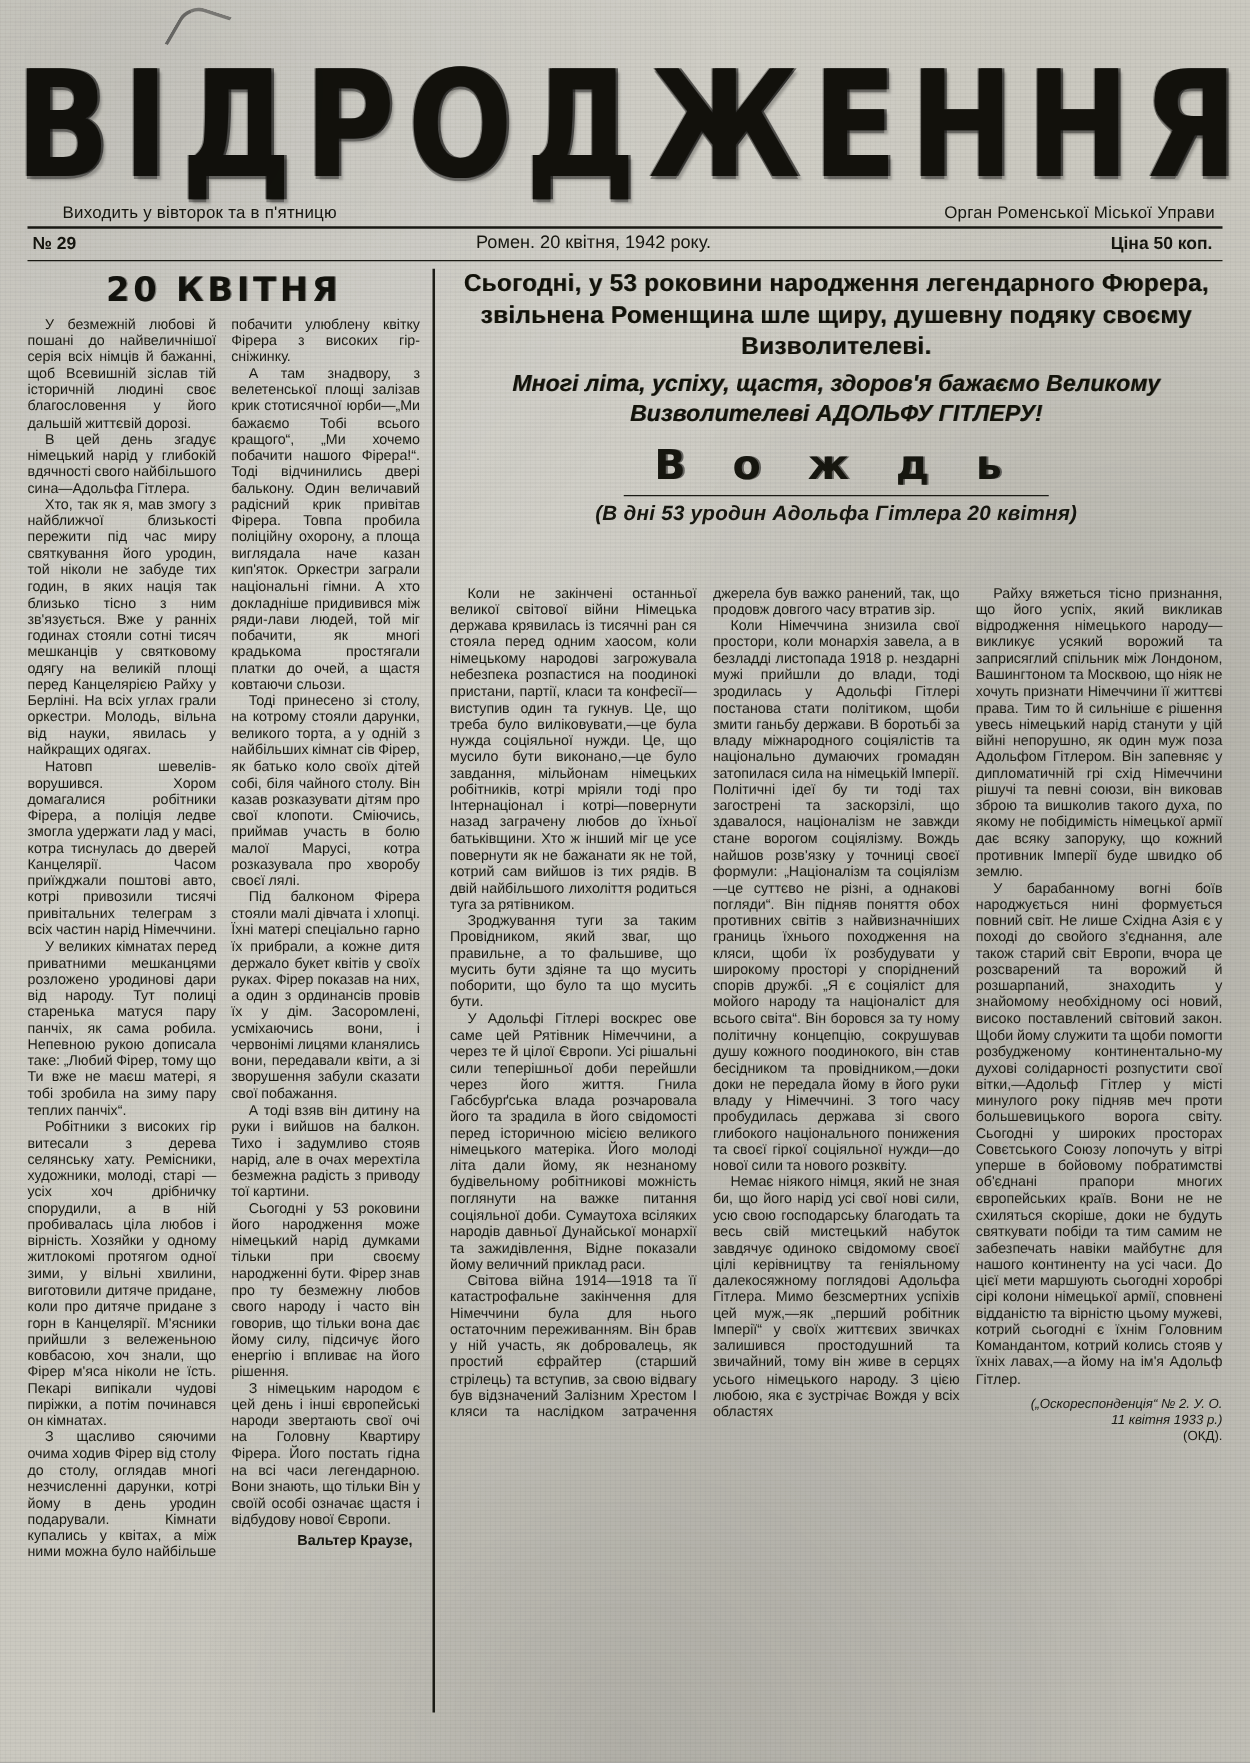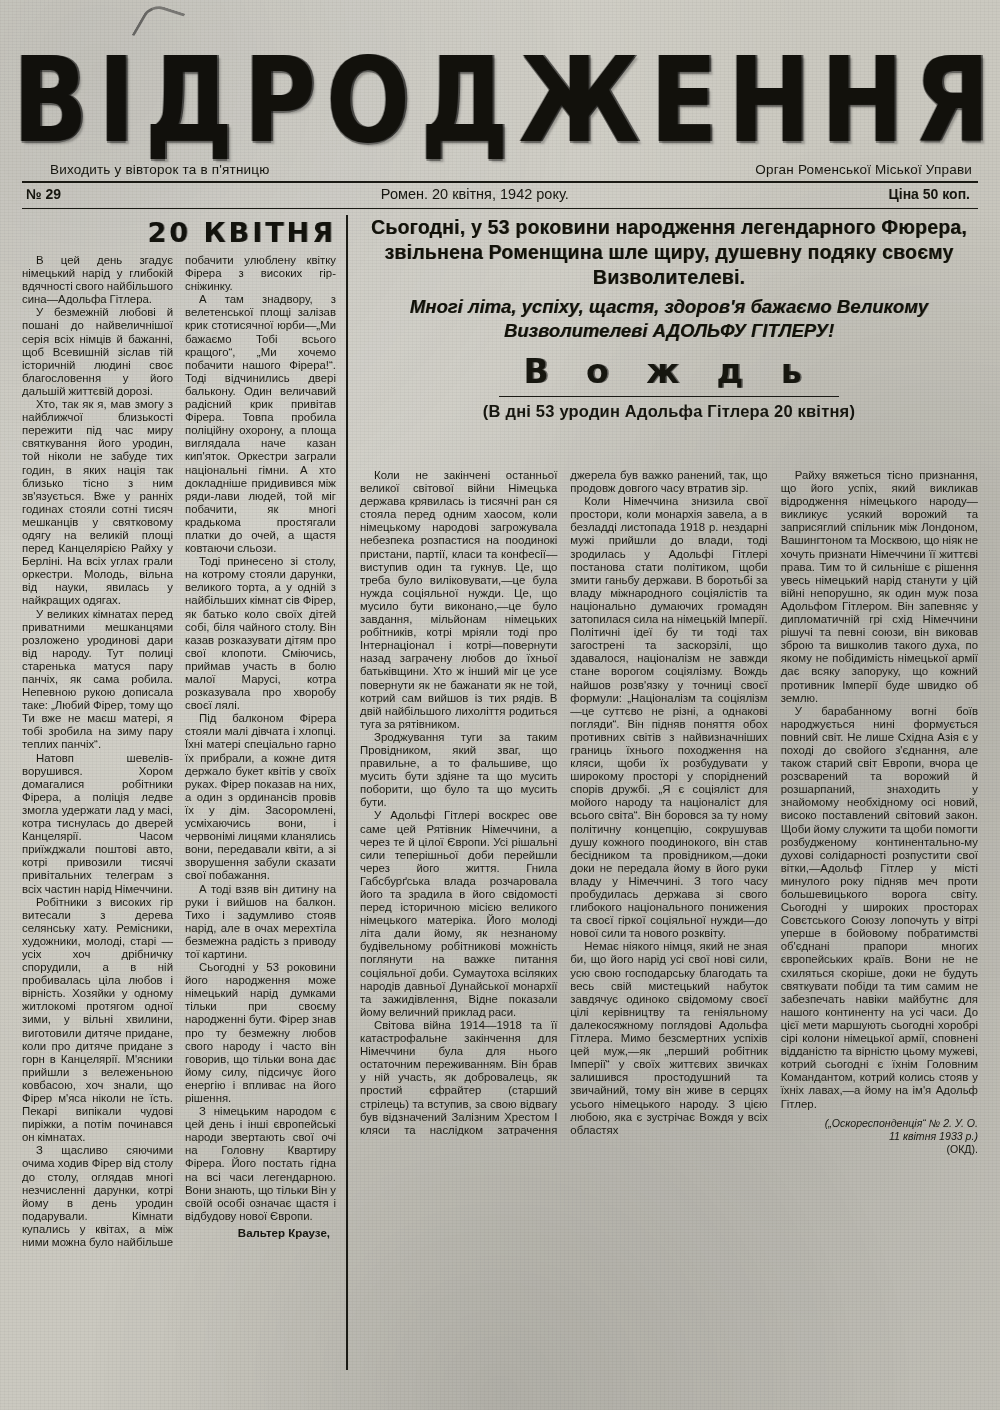--- a/index.html
+++ b/index.html
@@ -105,21 +105,21 @@
     padding-right: 10px;
     border-right: 2px solid #1b1b15;
     box-sizing: border-box;
   }
   .col-right {
     flex: 1;
     padding-left: 12px;
     box-sizing: border-box;
   }
   .date-head {
-    text-align: right;
+    text-align: center;
     font-family: "DejaVu Sans", sans-serif;
     font-weight: 700;
     font-size: 27px;
     letter-spacing: 3px;
     margin: 2px 0 6px 0;
     color: #13130d;
     text-shadow: 1px 0 0 rgba(0,0,0,.4);
   }
   .two-col {
     column-count: 2;
@@ -168,20 +168,21 @@
     text-align: center;
     font-family: "DejaVu Sans", sans-serif;
     font-weight: 700;
     font-size: 33px;
     letter-spacing: 13px;
     margin: 9px 0 2px 0;
     text-shadow: 1.5px 0 0 rgba(0,0,0,.5);
   }
   .vozhd-sub {
     text-align: center;
+    font-style: italic;
     font-weight: 700;
     font-size: 16.5px;
     margin: 4px 0 5px 0;
     letter-spacing: .2px;
   }
   .three-col {
     column-count: 3;
     column-gap: 13px;
     margin-top: 48px;
   }
@@ -219,25 +220,25 @@
     <span class="center">Ромен. 20 квітня, 1942 року.</span>
     <span>Ціна 50 коп.</span>
   </div>
   <div class="rule thin"></div>
 
   <div class="content">
 
     <div class="col-left">
       <div class="date-head">20 КВІТНЯ</div>
       <div class="two-col">
+        <p class="jt">У безмежній любові й пошані до найвеличнішої серія всіх німців й бажанні, щоб Всевишній зіслав тій історичній людині своє благословення у його дальшій життєвій дорозі.</p>
         <p class="jt">В цей день згадує німецький нарід у глибокій вдячності свого найбільшого сина—Адольфа Гітлера.</p>
-        <p class="jt">У безмежній любові й пошані до найвеличнішої серія всіх німців й бажанні, щоб Всевишній зіслав тій історичній людині своє благословення у його дальшій життєвій дорозі.</p>
         <p class="jt">Хто, так як я, мав змогу з найближчої близькості пережити під час миру святкування його уродин, той ніколи не забуде тих годин, в яких нація так близько тісно з ним зв'язується. Вже у ранніх годинах стояли сотні тисяч мешканців у святковому одягу на великій площі перед Канцелярією Райху у Берліні. На всіх углах грали оркестри. Молодь, вільна від науки, явилась у найкращих одягах.</p>
+        <p class="jt">Натовп шевелів-ворушився. Хором домагалися робітники Фірера, а поліція ледве змогла удержати лад у масі, котра тиснулась до дверей Канцелярії. Часом приїжджали поштові авто, котрі привозили тисячі привітальних телеграм з всіх частин нарід Німеччини.</p>
         <p class="jt">У великих кімнатах перед приватними мешканцями розложено уродинові дари від народу. Тут полиці старенька матуся пару панчіх, як сама робила. Непевною рукою дописала таке: „Любий Фірер, тому що Ти вже не маєш матері, я тобі зробила на зиму пару теплих панчіх“.</p>
-        <p class="jt">Натовп шевелів-ворушився. Хором домагалися робітники Фірера, а поліція ледве змогла удержати лад у масі, котра тиснулась до дверей Канцелярії. Часом приїжджали поштові авто, котрі привозили тисячі привітальних телеграм з всіх частин нарід Німеччини.</p>
         <p class="jt">Робітники з високих гір витесали з дерева селянську хату. Ремісники, художники, молоді, старі — усіх хоч дрібничку спорудили, а в ній пробивалась ціла любов і вірність. Хозяйки у одному житлокомі протягом одної зими, у вільні хвилини, виготовили дитяче придане, коли про дитяче придане з горн в Канцелярії. М'ясники прийшли з вележеньною ковбасою, хоч знали, що Фірер м'яса ніколи не їсть. Пекарі випікали чудові пиріжки, а потім починався он кімнатах.</p>
         <p class="jt">З щасливо сяючими очима ходив Фірер від столу до столу, оглядав многі незчисленні дарунки, котрі йому в день уродин подарували. Кімнати купались у квітах, а між ними можна було найбільше побачити улюблену квітку Фірера з високих гір-сніжинку.</p>
         <p class="jt">А там знадвору, з велетенської площі залізав крик стотисячної юрби—„Ми бажаємо Тобі всього кращого“, „Ми хочемо побачити нашого Фірера!“. Тоді відчинились двері балькону. Один величавий радісний крик привітав Фірера. Товпа пробила поліційну охорону, а площа виглядала наче казан кип'яток. Оркестри заграли національні гімни. А хто докладніше придивився між ряди-лави людей, той міг побачити, як многі крадькома простягали платки до очей, а щастя ковтаючи сльози.</p>
         <p class="jt">Тоді принесено зі столу, на котрому стояли дарунки, великого торта, а у одній з найбільших кімнат сів Фірер, як батько коло своїх дітей собі, біля чайного столу. Він казав розказувати дітям про свої клопоти. Сміючись, приймав участь в болю малої Марусі, котра розказувала про хворобу своєї лялі.</p>
         <p class="jt">Під балконом Фірера стояли малі дівчата і хлопці. Їхні матері спеціально гарно їх прибрали, а кожне дитя держало букет квітів у своїх руках. Фірер показав на них, а один з ординансів провів їх у дім. Засоромлені, усміхаючись вони, і червонімі лицями кланялись вони, передавали квіти, а зі зворушення забули сказати свої побажання.</p>
         <p class="jt">А тоді взяв він дитину на руки і вийшов на балкон. Тихо і задумливо стояв нарід, але в очах мерехтіла безмежна радість з приводу тої картини.</p>
         <p class="jt">Сьогодні у 53 роковини його народження може німецький нарід думками тільки при своєму народженні бути. Фірер знав про ту безмежну любов свого народу і часто він говорив, що тільки вона дає йому силу, підсичує його енергію і впливає на його рішення.</p>
         <p class="jt">З німецьким народом є цей день і інші європейські народи звертають свої очі на Головну Квартиру Фірера. Його постать гідна на всі часи легендарною. Вони знають, що тільки Він у своїй особі означає щастя і відбудову нової Європи.</p>
         <div class="sig">Вальтер Краузе,</div>
       </div>

